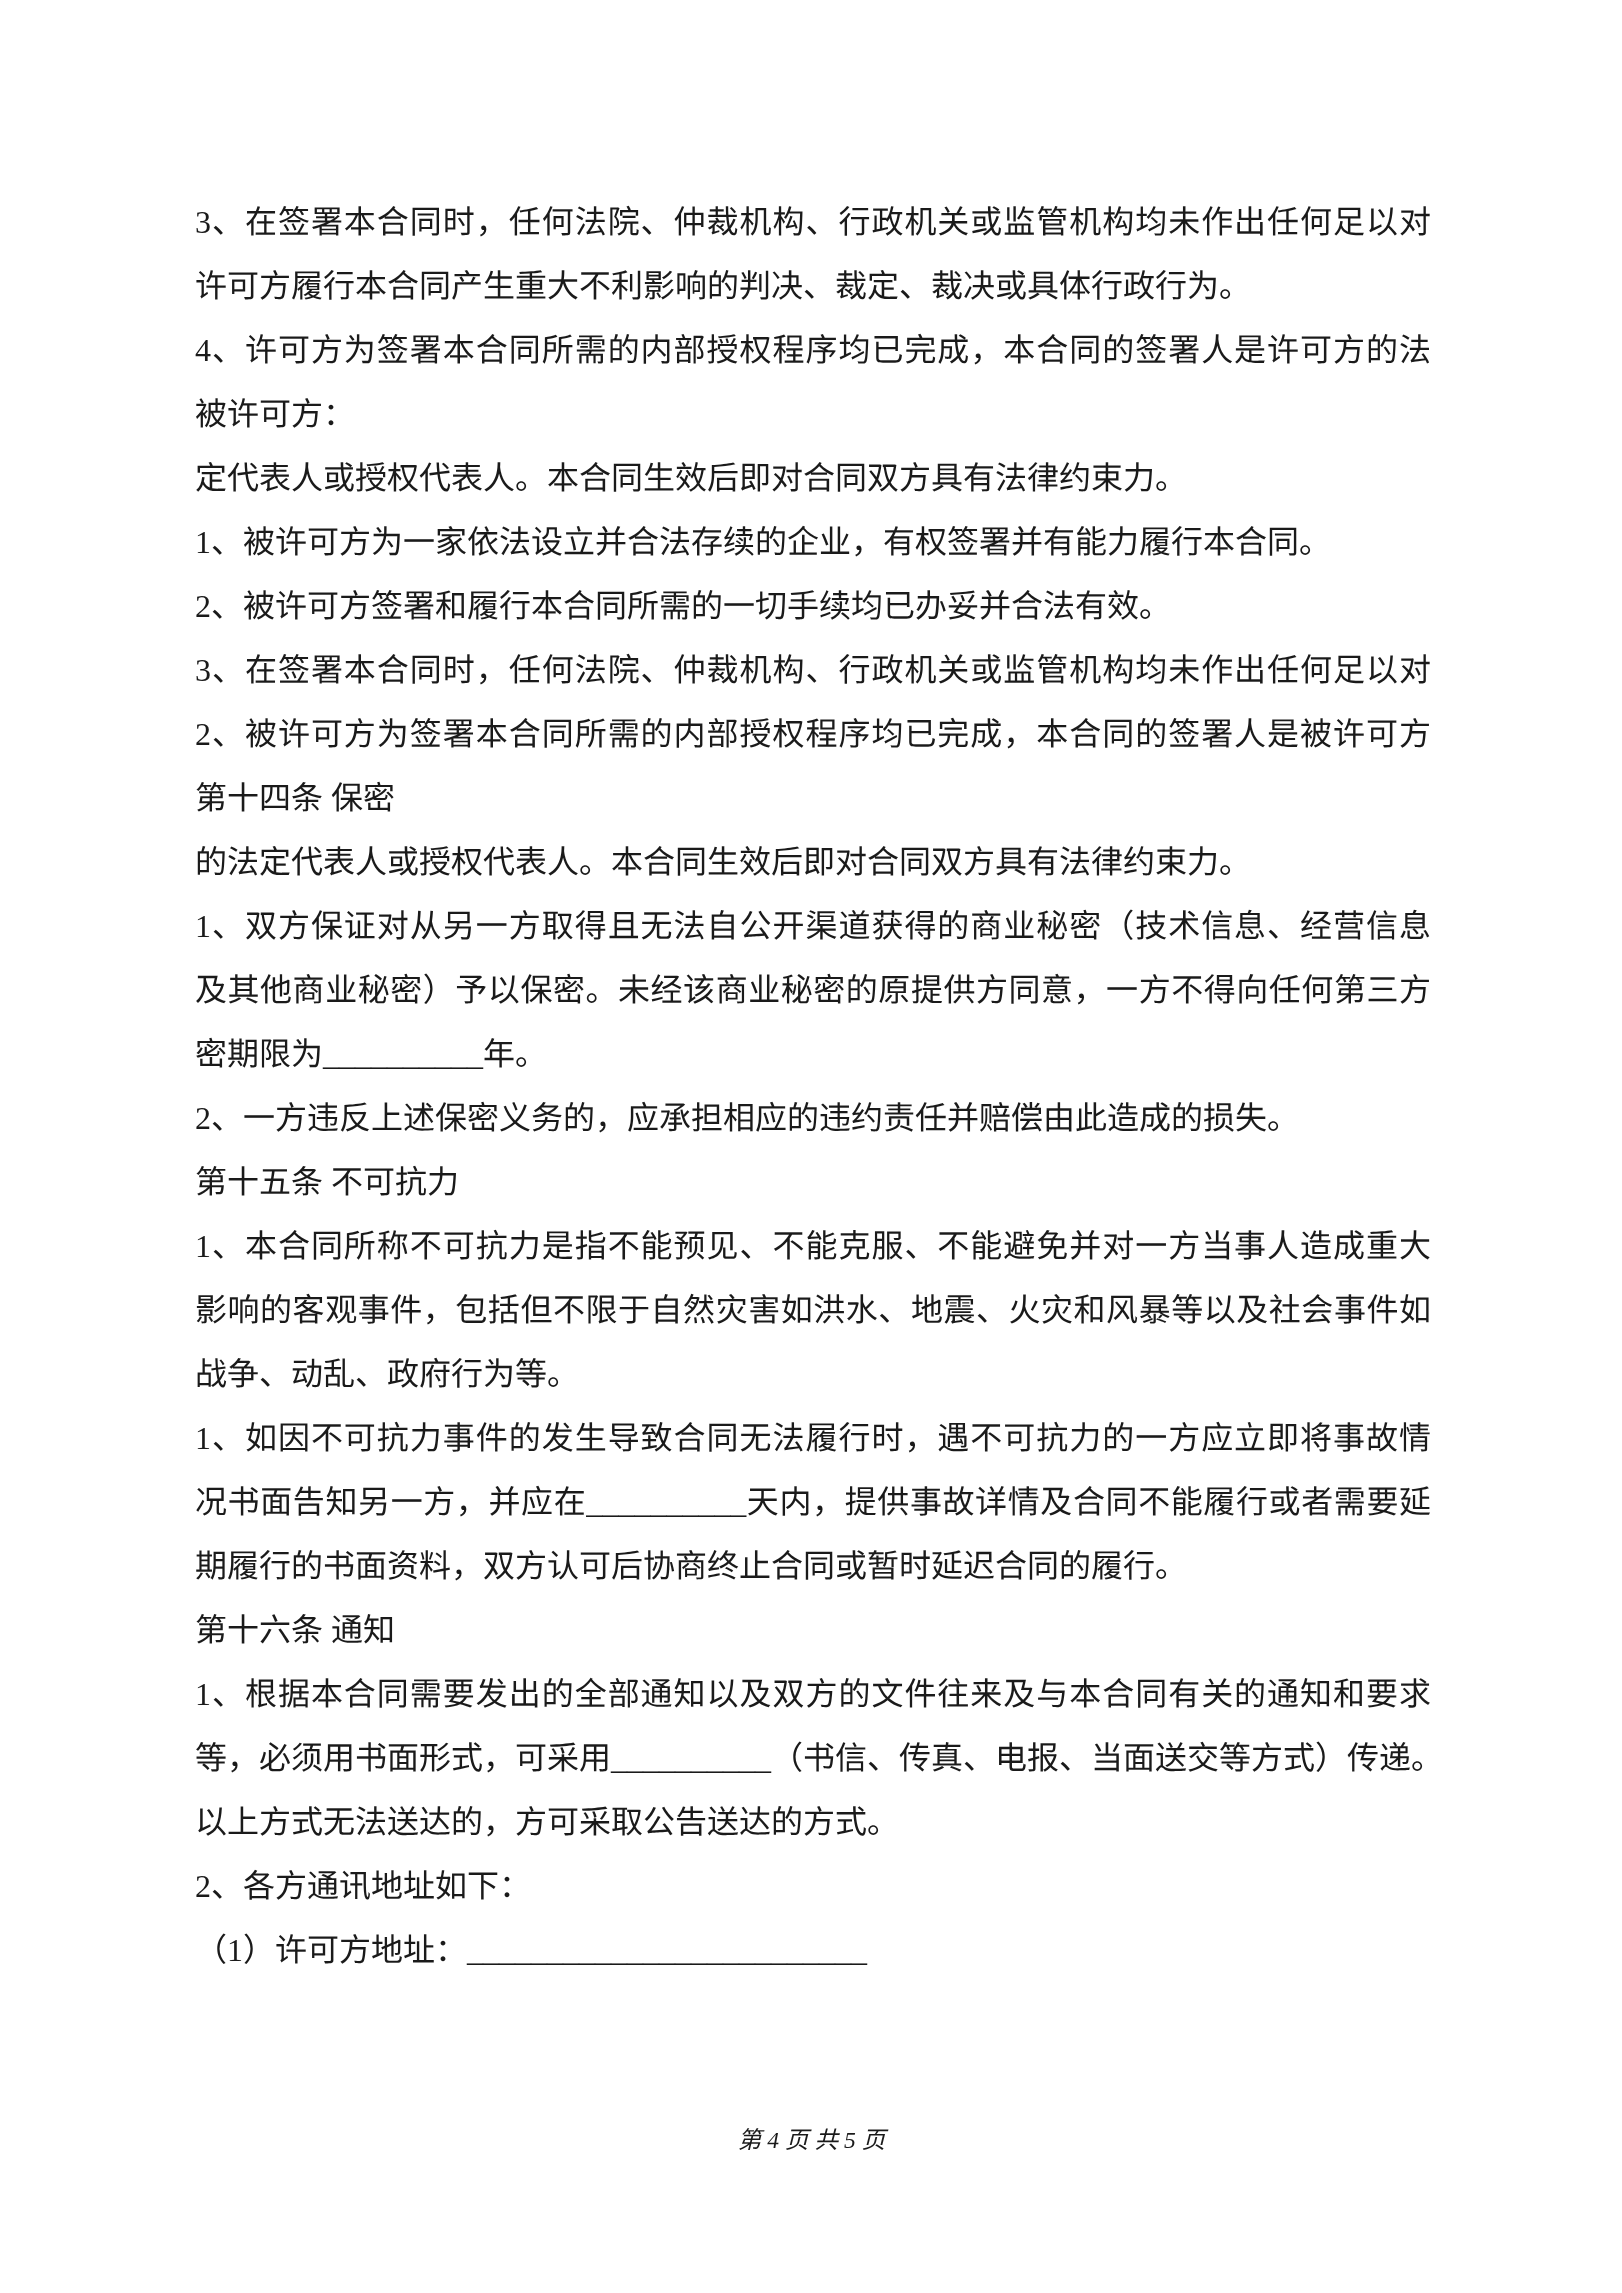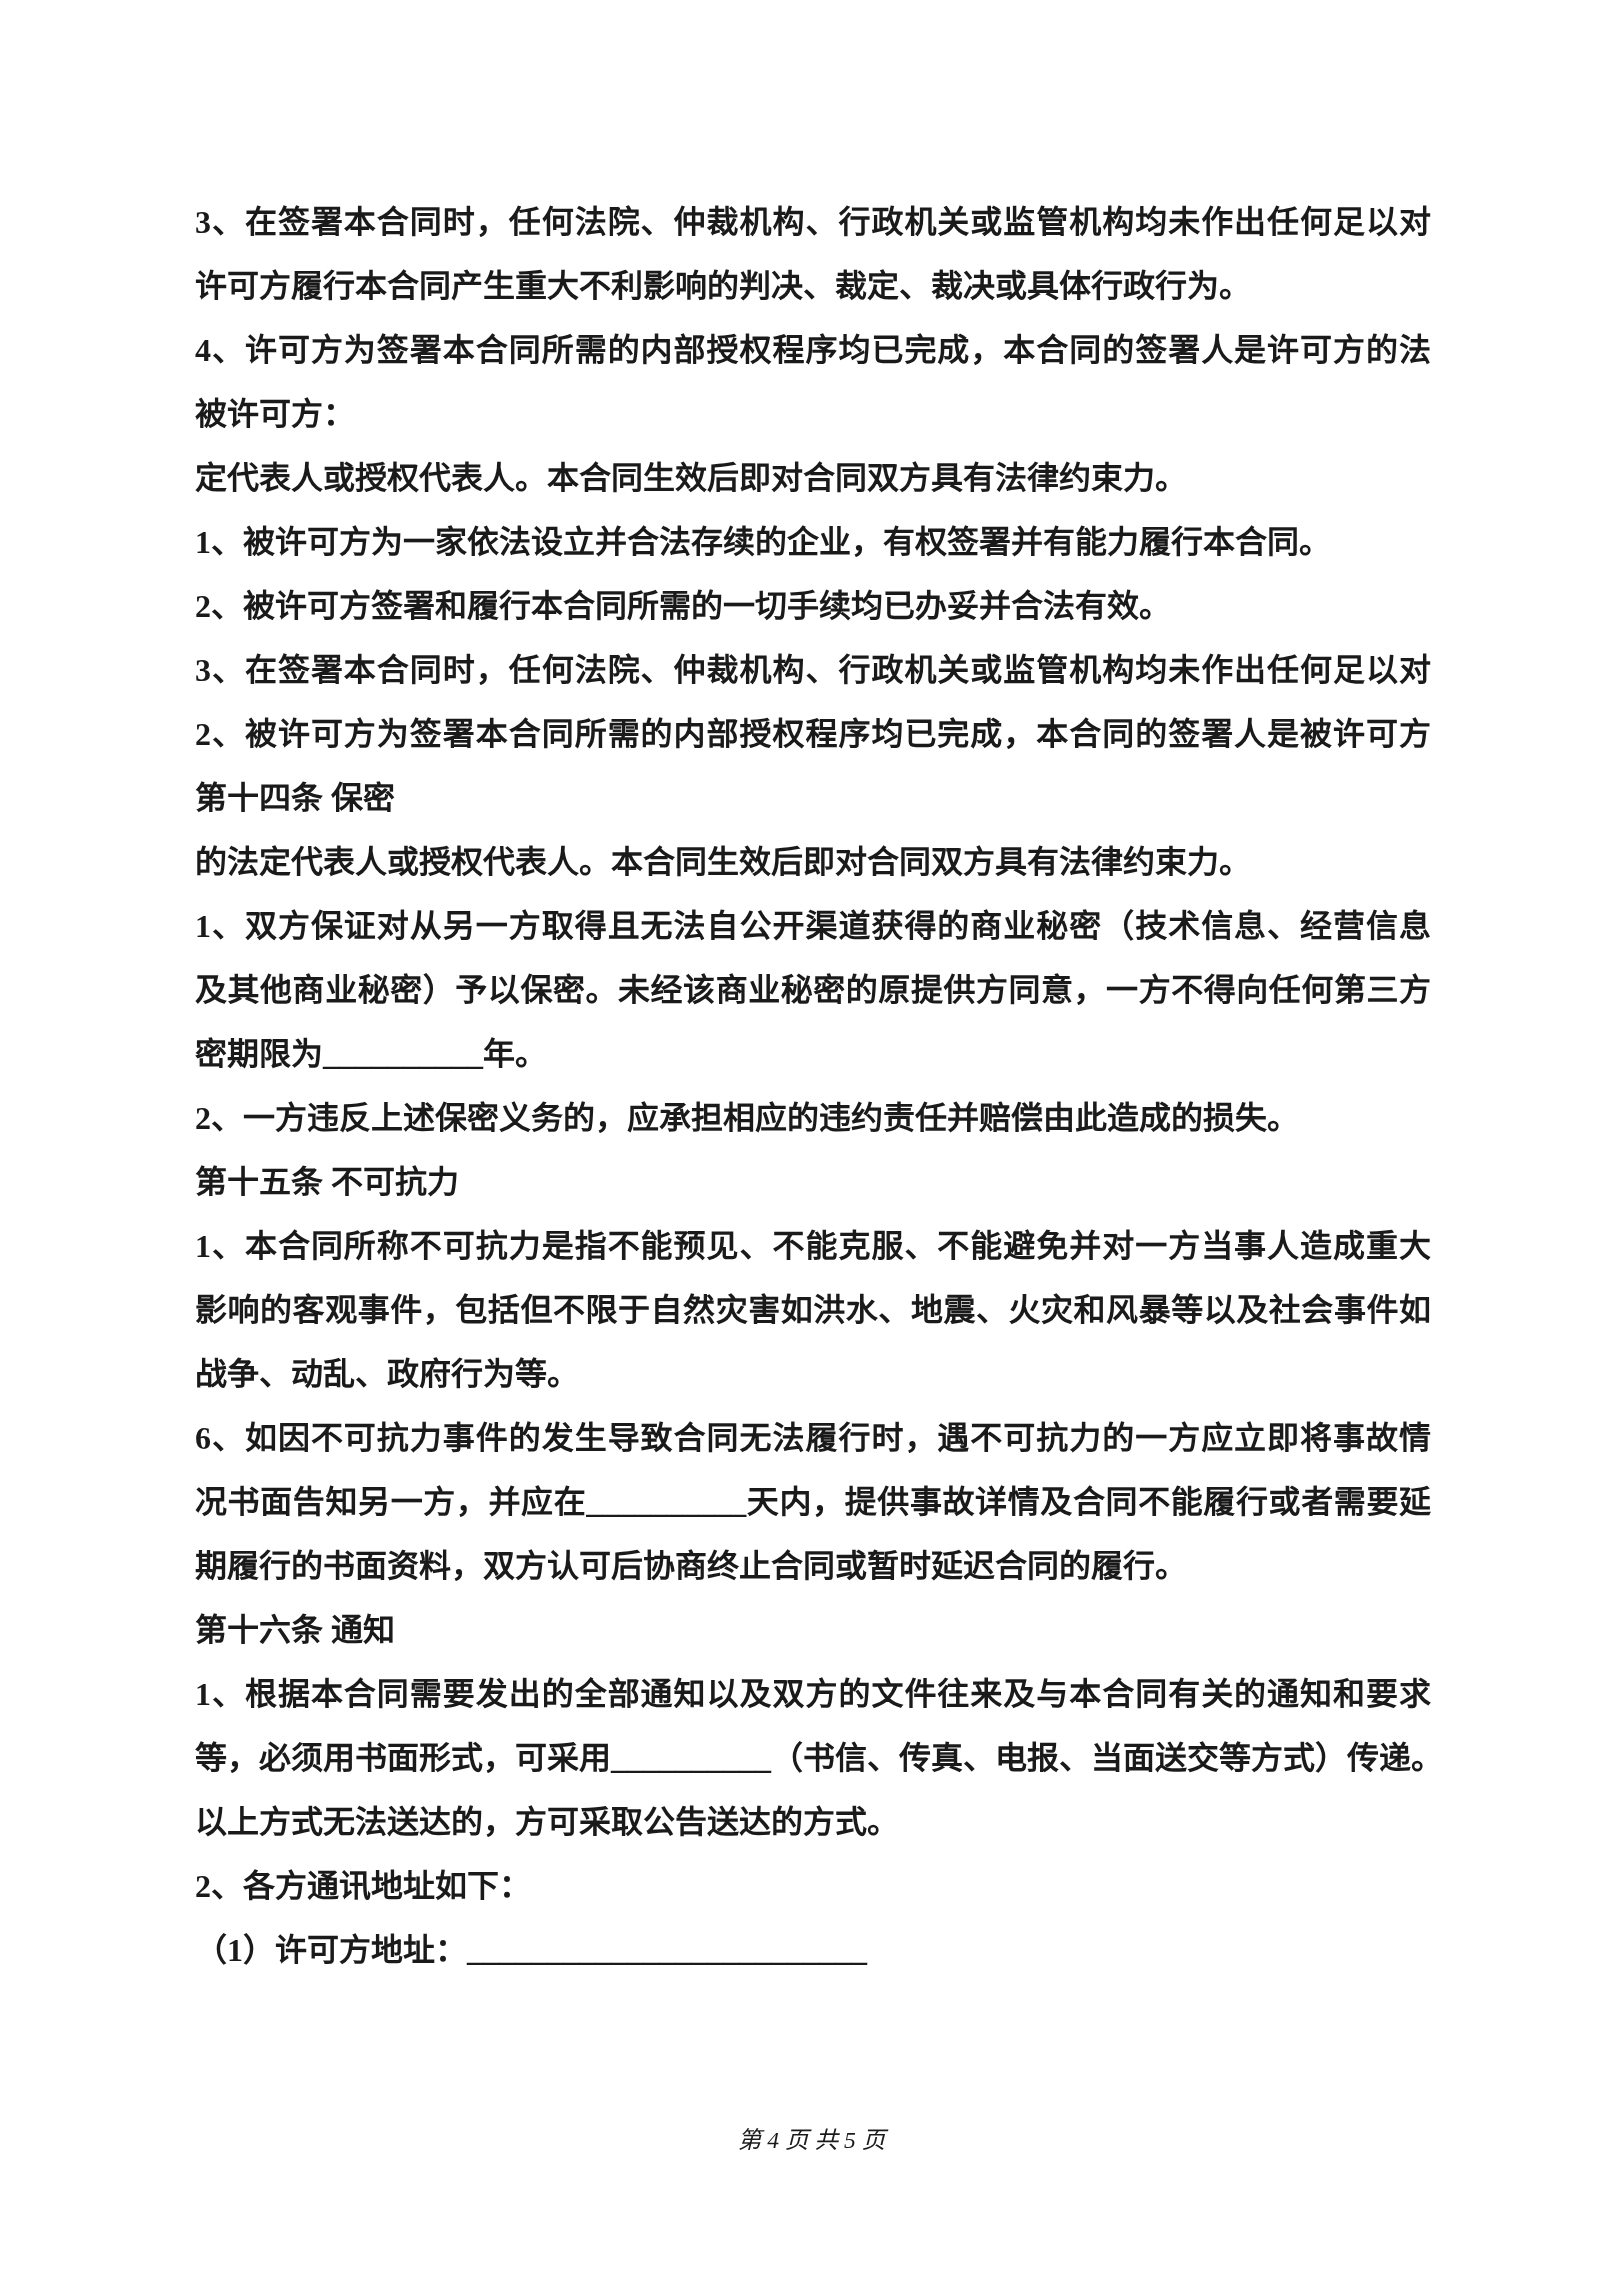--- a/index.html
+++ b/index.html
@@ -22,21 +22,20 @@
     top: 190px;
     width: 1236px;
   }
   .line {
     height: 64px;
     line-height: 64px;
     font-size: 32px;
     white-space: nowrap;
     text-align: left;
     color: #1a1a1a;
-    font-weight: bold;
   }
   .line.j {
     text-align: justify;
     text-align-last: justify;
   }
   .footer {
     position: absolute;
     left: 0;
     top: 2122px;
     width: 100%;
@@ -64,21 +63,21 @@
     <div class="line">第十四条 保密</div>
     <div class="line">的法定代表人或授权代表人。本合同生效后即对合同双方具有法律约束力。</div>
     <div class="line j">1、双方保证对从另一方取得且无法自公开渠道获得的商业秘密（技术信息、经营信息</div>
     <div class="line j">及其他商业秘密）予以保密。未经该商业秘密的原提供方同意，一方不得向任何第三方</div>
     <div class="line">密期限为__________年。</div>
     <div class="line">2、一方违反上述保密义务的，应承担相应的违约责任并赔偿由此造成的损失。</div>
     <div class="line">第十五条 不可抗力</div>
     <div class="line j">1、本合同所称不可抗力是指不能预见、不能克服、不能避免并对一方当事人造成重大</div>
     <div class="line j">影响的客观事件，包括但不限于自然灾害如洪水、地震、火灾和风暴等以及社会事件如</div>
     <div class="line">战争、动乱、政府行为等。</div>
-    <div class="line j">6、如因不可抗力事件的发生导致合同无法履行时，遇不可抗力的一方应立即将事故情</div>
+    <div class="line j">1、如因不可抗力事件的发生导致合同无法履行时，遇不可抗力的一方应立即将事故情</div>
     <div class="line j">况书面告知另一方，并应在__________天内，提供事故详情及合同不能履行或者需要延</div>
     <div class="line">期履行的书面资料，双方认可后协商终止合同或暂时延迟合同的履行。</div>
     <div class="line">第十六条 通知</div>
     <div class="line j">1、根据本合同需要发出的全部通知以及双方的文件往来及与本合同有关的通知和要求</div>
     <div class="line j">等，必须用书面形式，可采用__________（书信、传真、电报、当面送交等方式）传递。</div>
     <div class="line">以上方式无法送达的，方可采取公告送达的方式。</div>
     <div class="line">2、各方通讯地址如下：</div>
     <div class="line">（1）许可方地址：_________________________</div>
   </div>
   <div class="footer">

